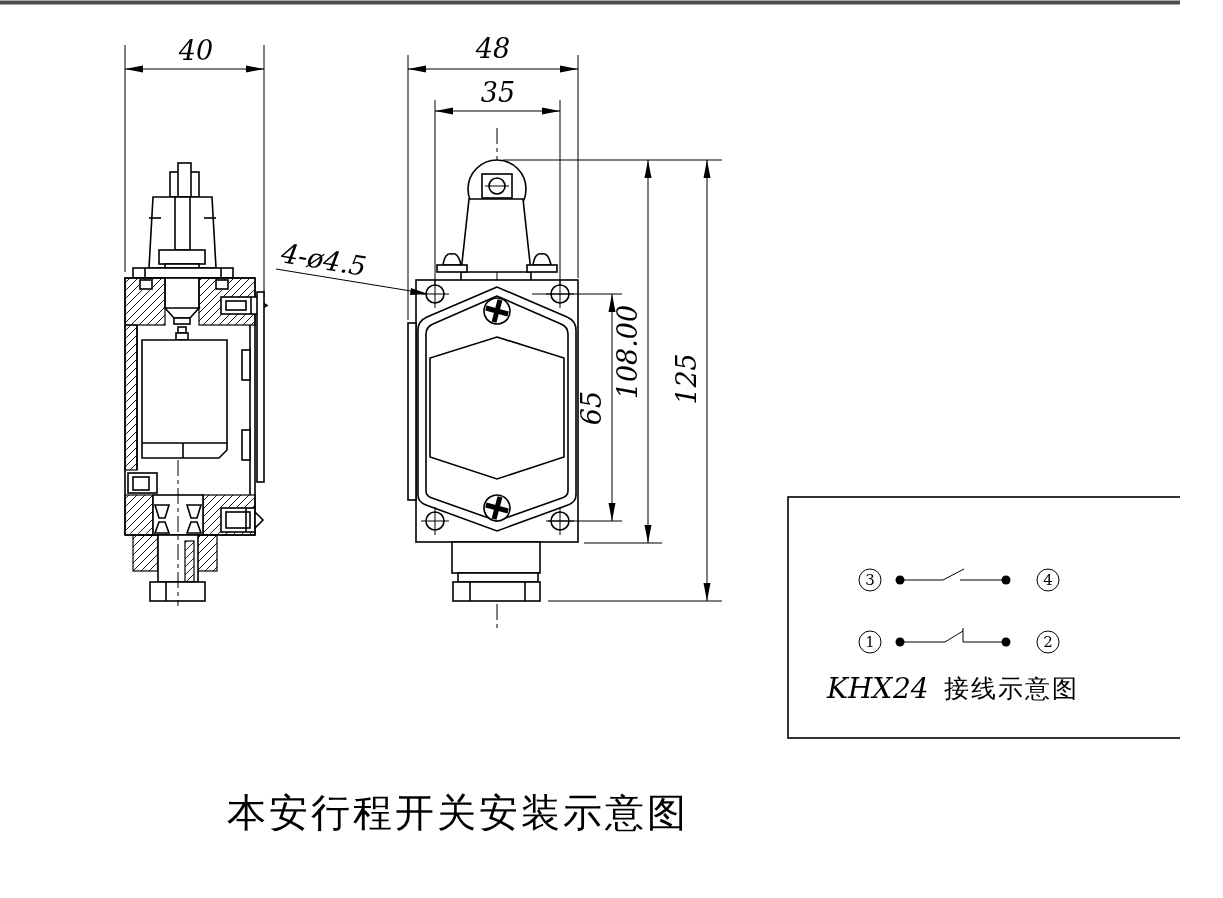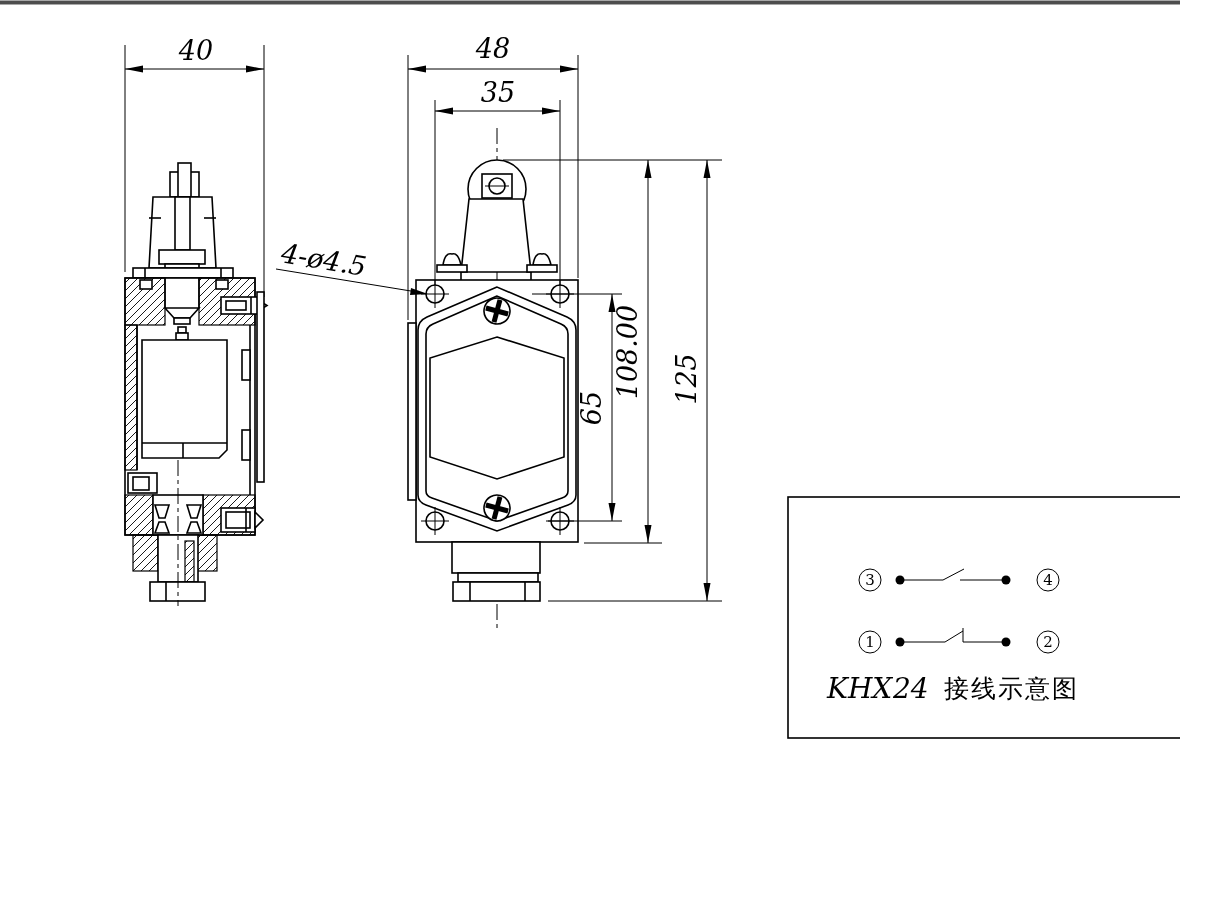--- a/index.html
+++ b/index.html
@@ -284,13 +284,14 @@
       </g>
 
       <g>
         <text class="wb-latin" x="827" y="698">KHX</text>
         <text class="wb-latin" x="893" y="698">24</text>
         <text class="wb-cn" x="944" y="697">接线示意图</text>
       </g>
     </g>
   </svg>
 
+  <div class="caption">本安行程开关安装示意图</div>
 </div>
 
 </body></html>

